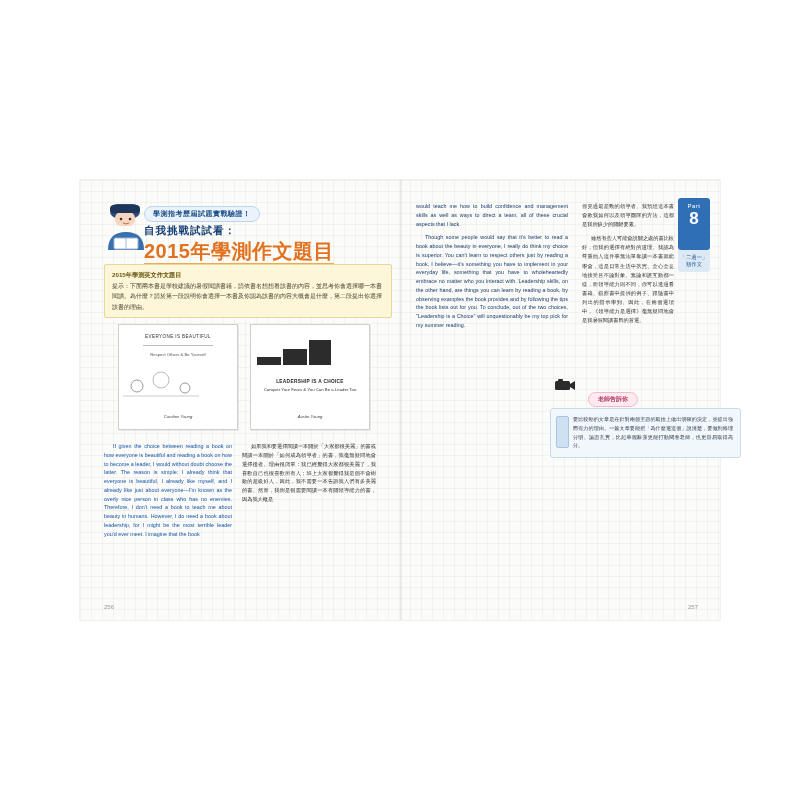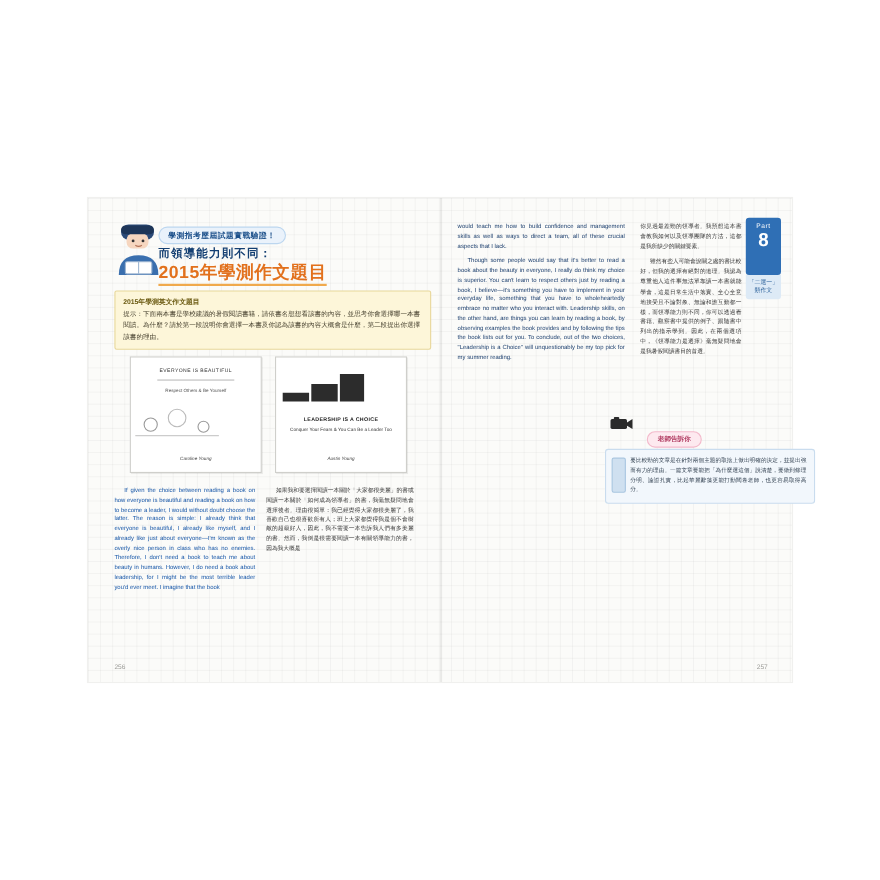--- a/index.html
+++ b/index.html
@@ -41,21 +41,21 @@
     font-size:7px;color:#1b4f8a;font-weight:bold;letter-spacing:.5px;
     background:#eaf2fb;border:1px solid #bcd6ef;border-radius:9px;
     padding:2px 8px;
   }
   .title1{
     position:absolute;left:64px;top:44px;
     font-size:10.5px;color:#143f72;font-weight:bold;letter-spacing:1px;
   }
   .title2{
     position:absolute;left:64px;top:58px;
-    font-size:16px;color:#e2711d;font-weight:bold;letter-spacing:.5px;
+    font-size:20px;color:#e2711d;font-weight:bold;letter-spacing:.5px;
   }
   .title2 .under{border-bottom:2px solid #f0a94c;padding-bottom:1px;}
 
   
   .instbox{
     position:absolute;left:24px;top:84px;width:272px;
     background:#fdf6d9;border:1px solid #e8d79a;border-radius:2px;
     padding:5px 7px;
   }
   .instbox .hd{font-size:6.2px;color:#6b5a12;font-weight:bold;line-height:1.5;}
@@ -145,21 +145,21 @@
         <circle cx="17" cy="17" r="1.3" fill="#333"></circle>
         <circle cx="26" cy="17" r="1.3" fill="#333"></circle>
         <path d="M19 21 q3 2 6 0" stroke="#b5755a" stroke-width="1" fill="none"></path>
         <path d="M4 48 q0 -18 18 -18 q18 0 18 18 z" fill="#3a6fae"></path>
         <rect x="10" y="36" width="24" height="11" rx="1.5" fill="#ffffff" stroke="#9fb7d2"></rect>
         <line x1="22" y1="36" x2="22" y2="47" stroke="#9fb7d2"></line>
       </svg>
     </div>
 
     <div class="banner">學測指考歷屆試題實戰驗證！</div>
-    <div class="title1">而領導能力則不同：</div>
+    <div class="title1">自我挑戰試試看：</div>
     <div class="title2"><span class="under">2015年學測作文題目</span></div>
 
     <div class="instbox">
       <div class="hd">2015年學測英文作文題目</div>
       <div class="bd">提示：下面兩本書是學校建議的暑假閱讀書籍，請依書名想想看該書的內容，並思考你會選擇哪一本書閱讀。為什麼？請於第一段說明你會選擇一本書及你認為該書的內容大概會是什麼，第二段提出你選擇該書的理由。</div>
     </div>
 
     <div class="books">
       <div class="book b1">
         <div class="bk-top">EVERYONE IS BEAUTIFUL</div>

